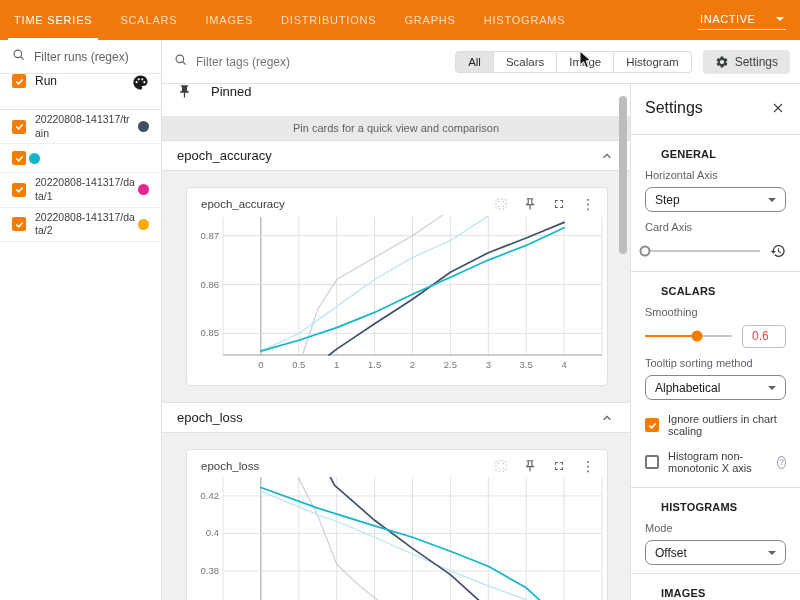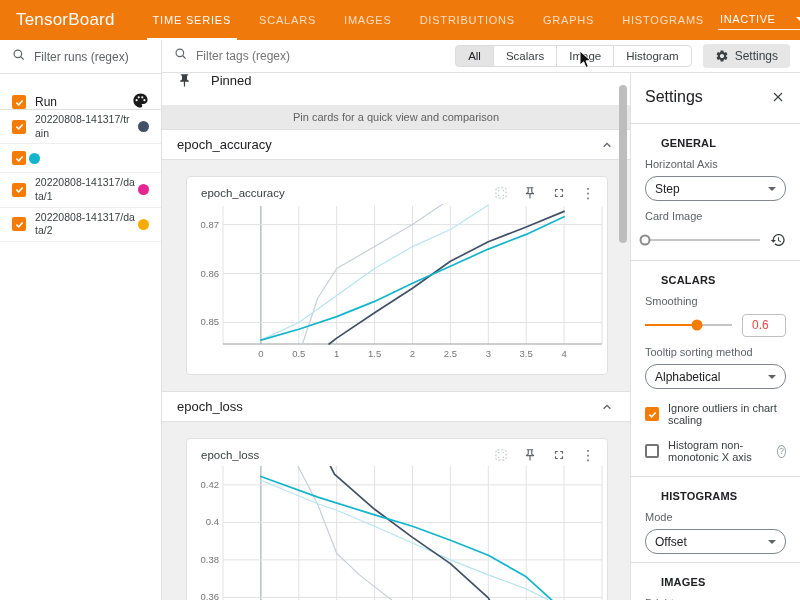--- a/index.html
+++ b/index.html
@@ -14,32 +14,32 @@
   .hdr-right{margin-left:auto;display:flex;align-items:center;gap:11px;padding-right:14px}
   .status-sel{display:flex;align-items:center;justify-content:space-between;width:88px;border-bottom:1px solid rgba(255,255,255,.9);padding:2px 2px 4px 2px;font-size:11px;letter-spacing:.6px;cursor:pointer}
   .caret-w{width:0;height:0;border-left:4px solid transparent;border-right:4px solid transparent;border-top:4.5px solid #fff}
   
   .app{display:flex;height:560px}
   .sidebar{width:162px;border-right:1px solid #e0e0e0;background:#fff;flex:none}
   .srow{height:34px;display:flex;align-items:center;gap:8px;padding:0 12px;border-bottom:1px solid #e5e5e5}
   .srow input{border:none;outline:none;font-size:12px;color:#0f172a;width:100%;font-family:"Liberation Sans",sans-serif}
   .srow input::placeholder{color:#5f6368}
   .sicon svg{width:14px;height:14px;stroke:#5f6368;fill:none;stroke-width:2}
-  .run-hdr{height:36px;display:flex;align-items:flex-end;padding:0 12px;border-bottom:1px solid #e0e0e0;font-size:12px;color:#202124}
+  .run-hdr{height:36px;display:flex;align-items:flex-start;padding:0 12px;border-bottom:1px solid #e0e0e0;font-size:12px;color:#202124}
   .run-hdr .rlabel{flex:1;margin-left:9px}
   .run-row{display:flex;align-items:center;padding:3px 12px;border-bottom:1px solid #efefef;min-height:29px}
   .run-label{flex:1;margin-left:9px;font-size:10.5px;color:#3c4043;line-height:1.3;word-break:break-all}
   .run-dot{width:11px;height:11px;border-radius:50%;flex:none;margin-left:3px}
   .cbx{width:14px;height:14px;flex:none;border-radius:2px;border:2px solid #757575;background:#fff;display:flex;align-items:center;justify-content:center;cursor:pointer}
   .cbx.checked{background:#f57c00;border:none}
   .cbx svg{width:11px;height:11px;visibility:hidden}
   .cbx.checked svg{visibility:visible}
   
   .rightcol{flex:1;display:flex;flex-direction:column;min-width:0}
-  .topbar{height:33px;border-bottom:1px solid #e0e0e0;display:flex;align-items:center;padding:0 10px 0 12px;background:#fff;flex:none}
+  .topbar{height:44px;border-bottom:1px solid #e0e0e0;display:flex;align-items:center;padding:0 10px 0 12px;background:#fff;flex:none}
   .topbar .srch{display:flex;align-items:center;gap:8px;flex:1;min-width:0}
   .topbar input{border:none;outline:none;font-size:12px;color:#3c4043;width:200px;font-family:"Liberation Sans",sans-serif}
   .chips{display:flex;margin-left:auto}
   .chip{border:1px solid #dadce0;background:#fff;color:#3c4043;font-size:11.5px;padding:4px 12px;margin-left:-1px;cursor:pointer;white-space:nowrap}
   .chip:first-child{border-radius:4px 0 0 4px}
   .chip:last-child{border-radius:0 4px 4px 0}
   .chip.selected{background:#e4e4e4;color:#202124}
   .settings-btn{margin-left:11px;display:flex;align-items:center;gap:6px;background:#e6e6e6;border-radius:4px;padding:5px 12px;font-size:12px;font-weight:500;color:#3c4043;cursor:pointer}
   .settings-btn svg{width:14px;height:14px;fill:#3c4043}
   .content-row{flex:1;display:flex;min-height:0}
@@ -63,40 +63,39 @@
   .scrollbar{position:absolute;top:12px;right:3px;width:8px;height:158px;background:#bdbdbd;border-radius:4px;cursor:pointer}
   
   .panel{flex:1;border-left:1px solid #e0e0e0;background:#fff;padding:0 14px;overflow:hidden}
   .p-title{height:36px;display:flex;align-items:center;margin-top:6px}
   .p-title .t{font-size:16px;color:#202124;flex:1}
   .x-btn{cursor:pointer;display:flex}
   .x-btn svg{width:16px;height:16px;stroke:#3c4043;stroke-width:1.6}
   .divider{height:1px;background:#e0e0e0;margin:8px -14px}
   .sec-h2{font-size:11px;font-weight:700;color:#202124;margin:13px 16px 4px;letter-spacing:.2px}
   .lbl{font-size:11px;color:#5f6368;margin:9px 0 6px}
-  .select{height:25px;border:1px solid #80868b;border-radius:12px;display:flex;align-items:center;justify-content:space-between;padding:0 9px;font-size:12px;color:#202124;cursor:pointer;background:#fff}
+  .select{height:25px;border:1px solid #80868b;border-radius:7px;display:flex;align-items:center;justify-content:space-between;padding:0 9px;font-size:12px;color:#202124;cursor:pointer;background:#fff}
   .caret-g{width:0;height:0;border-left:4px solid transparent;border-right:4px solid transparent;border-top:4.5px solid #5f6368}
   .slider-row{display:flex;align-items:center;height:24px;gap:10px;margin:4px 0}
   .slider{flex:1;position:relative;height:2px;background:#c6c6c6;cursor:pointer}
   .sl-fill{position:absolute;left:0;top:0;height:2px;background:#f57c00}
   .sl-knob{position:absolute;top:50%;width:11px;height:11px;border-radius:50%;background:#f57c00;transform:translate(-50%,-50%)}
   .slider.plain .sl-knob{background:#fff;border:2px solid #8a8a8a;width:11px;height:11px}
   .reset{cursor:pointer;display:flex;flex:none}
   .reset svg{width:16px;height:16px;fill:#3c4043}
   .num-input{width:44px;height:23px;border:1px solid #c0c0c0;border-radius:4px;font-size:12px;color:#ef4444;display:flex;align-items:center;padding-left:9px;flex:none}
   .cb-row{display:flex;align-items:center;gap:9px;margin:13px 0;font-size:11px;color:#3c4043}
   .helpq{width:13px;height:13px;border:1px solid #9aa0a6;border-radius:50%;color:#9aa0a6;font-size:9px;display:flex;align-items:center;justify-content:center;margin-left:2px}
   
   .cursor{position:absolute;left:579px;top:50px;z-index:50;pointer-events:none}
 </style>
 </head>
 <body>
 
 <div class="hdr">
-  <div class="logo">TensorBoard</div>
   <div class="tabs" id="tabs">
       <div class="tab active">TIME SERIES</div>
       <div class="tab">SCALARS</div>
       <div class="tab">IMAGES</div>
       <div class="tab">DISTRIBUTIONS</div>
       <div class="tab">GRAPHS</div>
       <div class="tab">HISTOGRAMS</div>
     </div>
   <div class="hdr-right">
     <div class="status-sel">
@@ -355,21 +354,21 @@
           </span>
         </div>
         <div class="divider"></div>
 
         <div class="sec-h2">GENERAL</div>
         <div class="lbl">Horizontal Axis</div>
         <div class="select">
           <span>Step</span>
           <span class="caret-g"></span>
         </div>
-        <div class="lbl">Card Image</div>
+        <div class="lbl">Card Axis</div>
         <div class="slider-row">
           <div class="slider plain">
             <div class="sl-knob" style="left: 0%;"></div>
           </div>
           <span class="reset">
               <svg viewBox="0 0 24 24">
                 <path d="M13 3c-4.97 0-9 4.03-9 9H1l3.89 3.89.07.14L9 12H6c0-3.87 3.13-7 7-7s7 3.13 7 7-3.13 7-7 7c-1.93 0-3.68-.79-4.94-2.06l-1.42 1.42C8.27 19.99 10.51 21 13 21c4.97 0 9-4.03 9-9s-4.03-9-9-9zm-1 5v5l4.28 2.54.72-1.21-3.5-2.08V8H12z"></path>
               </svg>
             </span>
         </div>

